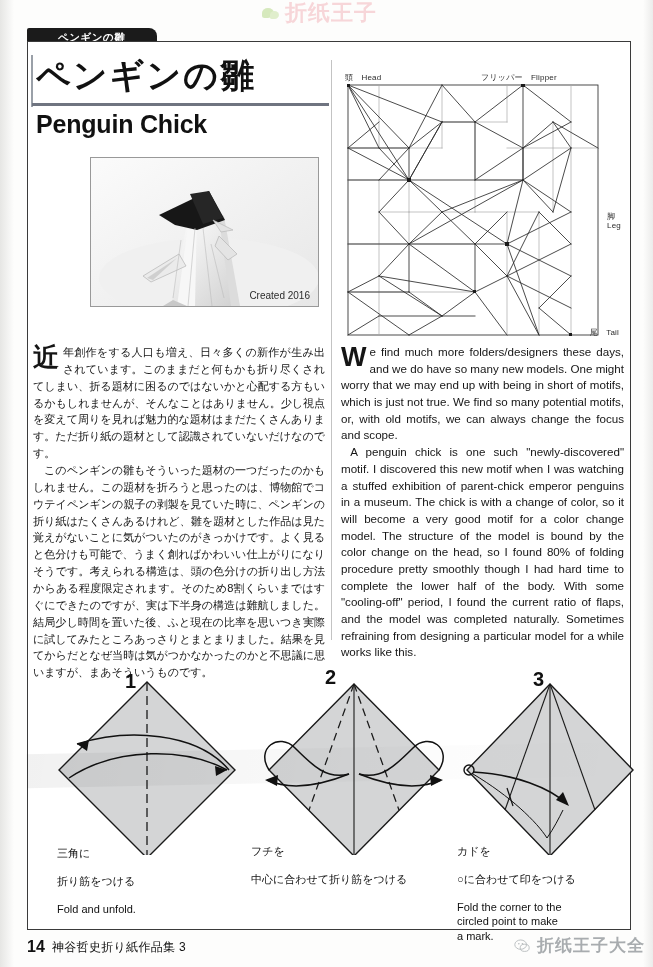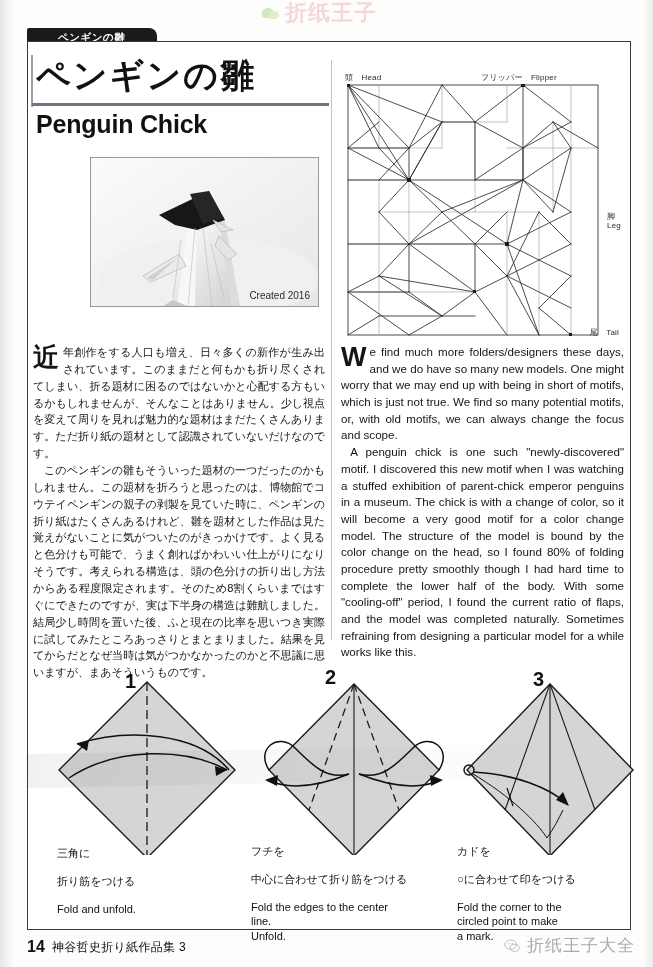--- a/index.html
+++ b/index.html
@@ -244,25 +244,26 @@
   }
   .footer-book {
     position: absolute;
     left: 52px; top: 939px;
     font-size: 12px;
     color: #111;
     letter-spacing: 0.3px;
   }
   .footer-brand {
     position: absolute;
-    right: 18px; top: 934px;
+    right: 8px; top: 934px;
     display: flex;
     align-items: center;
     gap: 6px;
     opacity: 0.72;
+    font-weight: bold;
   }
   .footer-brand-text {
     font-size: 17px;
     color: #888e92;
     letter-spacing: 1px;
   }
   .fb-icon { width: 18px; height: 18px; }
 </style>
 </head>
 <body>
@@ -511,23 +512,20 @@
         <path d="M100 104 C 70 116, 40 120, 18 110" fill="none" stroke="#111" stroke-width="1.5"></path>
         <polygon points="16,110 29,105 28,116" fill="#111"></polygon>
 
         <path d="M190 100 C 204 78, 180 62, 164 78 C 146 96, 132 110, 110 104" fill="none" stroke="#111" stroke-width="1.5"></path>
         <path d="M110 104 C 140 116, 170 120, 192 110" fill="none" stroke="#111" stroke-width="1.5"></path>
         <polygon points="194,110 181,105 182,116" fill="#111"></polygon>
       </svg>
       <div class="step-caption" style="left:2px; top:160px;">
         <div class="ja">フチを</div>
         <div class="ja">中心に合わせて折り筋をつける</div>
-        <div>Fold the edges to the center
-line.
-Unfold.</div>
       </div>
     </div>
 
     <div class="step" style="left:428px; top:10px;">
       <div class="step-num" style="left:78px; top:-2px;">3</div>
       <svg width="190" height="185" viewBox="0 0 190 185">
         <polygon points="95,14 178,100 95,186 12,100" fill="#d4d5d6" stroke="#1a1a1a" stroke-width="1.4"></polygon>
         <line x1="95" y1="14" x2="95" y2="186" stroke="#1a1a1a" stroke-width="1.1"></line>
         <line x1="95" y1="14" x2="50" y2="140" stroke="#1a1a1a" stroke-width="1.1"></line>
         <line x1="95" y1="14" x2="140" y2="140" stroke="#1a1a1a" stroke-width="1.1"></line>

